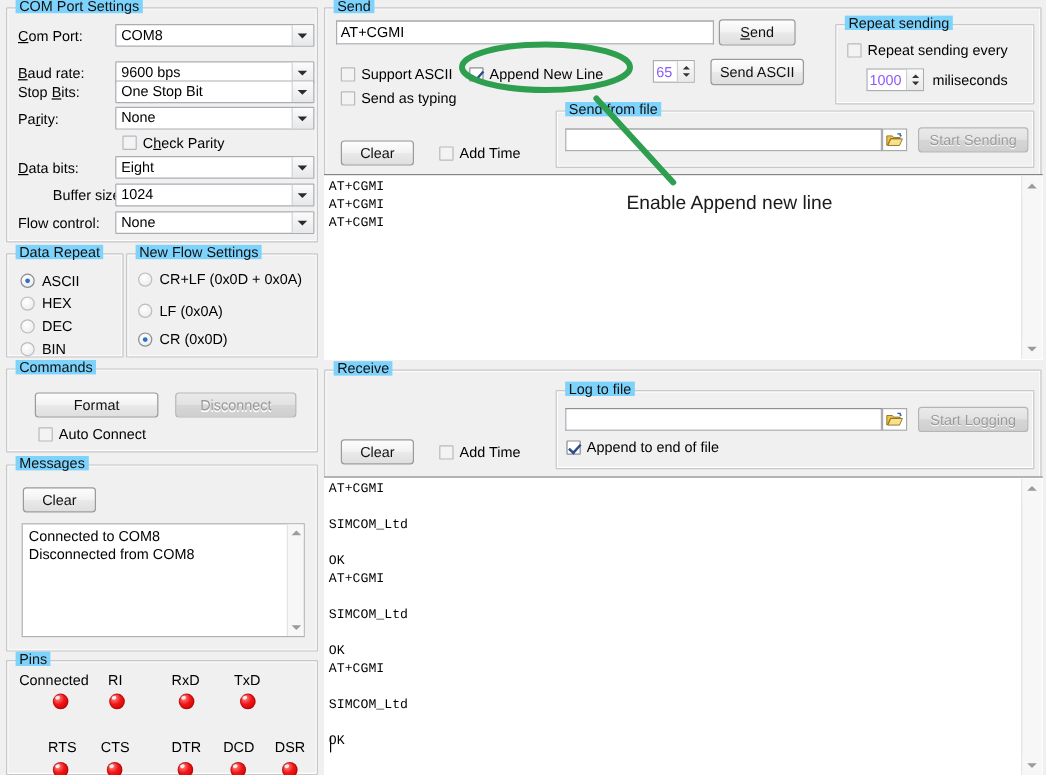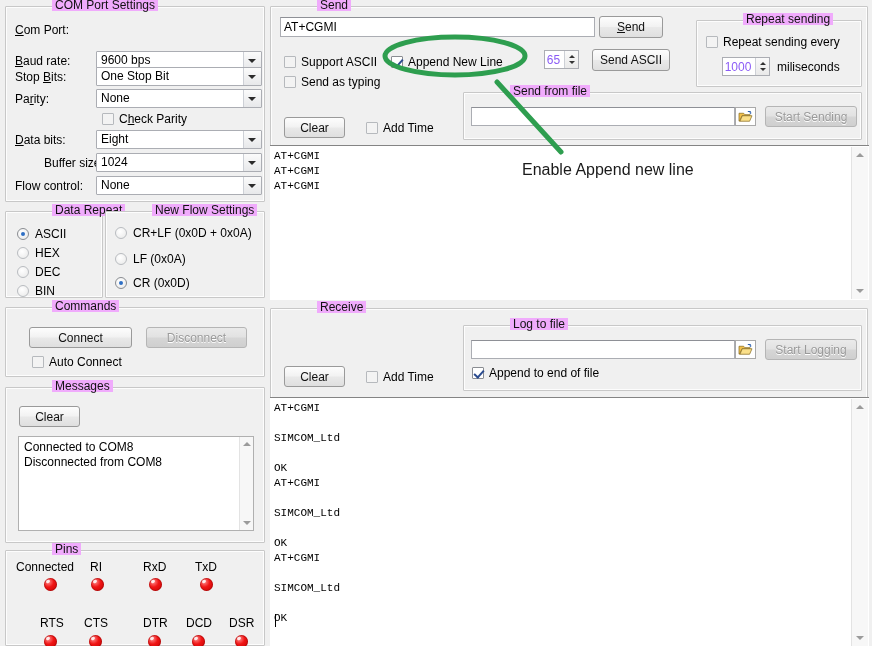--- a/index.html
+++ b/index.html
@@ -10,22 +10,22 @@
     font-size:12px;color:#000;
     position:relative;
   }
 
   
   .group{position:absolute;box-sizing:border-box;
     border:1px solid #c8c8c8;
     box-shadow:inset 0 0 0 1px #fdfdfd;
     background:#f0f0f0;border-radius:1px;}
   .group > .gtitle{
-    position:absolute;top:-8px;left:7px;background:#f0abfc;
-    padding:0 3px;font-size:12px;color:#111;white-space:nowrap;line-height:12px;margin-left:39px;}
+    position:absolute;top:-8px;left:7px;background:#7dd3fc;
+    padding:0 3px;font-size:12px;color:#111;white-space:nowrap;line-height:12px;}
 
   
   .lbl{position:absolute;font-size:12px;color:#000;white-space:nowrap;line-height:14px;}
   .lbl u{text-decoration:underline;}
 
   
   .combo{position:absolute;box-sizing:border-box;height:19px;
     background:#fff;border:1px solid #abadb3;border-radius:1px;
     font-size:12px;line-height:17px;padding-left:4px;color:#000;
     white-space:nowrap;overflow:hidden;}
@@ -126,20 +126,24 @@
   #annot{position:absolute;left:0;top:0;width:872px;height:646px;pointer-events:none;}
   .anntext{position:absolute;font-size:16px;color:#1a1a1a;white-space:nowrap;}
 </style>
 </head>
 <body>
 
 <div class="group" style="left:5px;top:6px;width:260px;height:196px;">
   <span class="gtitle">COM Port Settings</span>
 
   <span class="lbl" style="left:9px;top:16px;"><u>C</u>om Port:</span>
+  <div class="combo" style="left:90px;top:13px;width:166px;">
+    <span>COM8</span>
+    <span class="arrowbox"></span>
+  </div>
 
   <span class="lbl" style="left:9px;top:47px;"><u>B</u>aud rate:</span>
   <div class="combo" style="left:90px;top:44px;width:166px;">
     <span>9600 bps</span>
     <span class="arrowbox"></span>
   </div>
 
   <span class="lbl" style="left:9px;top:63px;">Stop <u>B</u>its:</span>
   <div class="combo" style="left:90px;top:60px;width:166px;">
     <span>One Stop Bit</span>
@@ -208,21 +212,21 @@
   </div>
   <div class="rdwrap" style="left:9px;top:64px;">
     <span class="rdo on"></span>
     <span>CR (0x0D)</span>
   </div>
 </div>
 
 <div class="group" style="left:5px;top:307px;width:260px;height:70px;">
   <span class="gtitle">Commands</span>
   <div class="btn" style="left:23px;top:19px;width:103px;height:21px;">
-    <span>Connect</span>
+    <span>Format</span>
   </div>
   <div class="btn disabled" style="left:140px;top:19px;width:101px;height:21px;text-align:right;">
     <span>Disconnect</span>
   </div>
   <div class="cbwrap" style="left:26px;top:47px;">
     <span class="cbox"></span>
     <span>Auto Connect</span>
   </div>
 </div>
 

